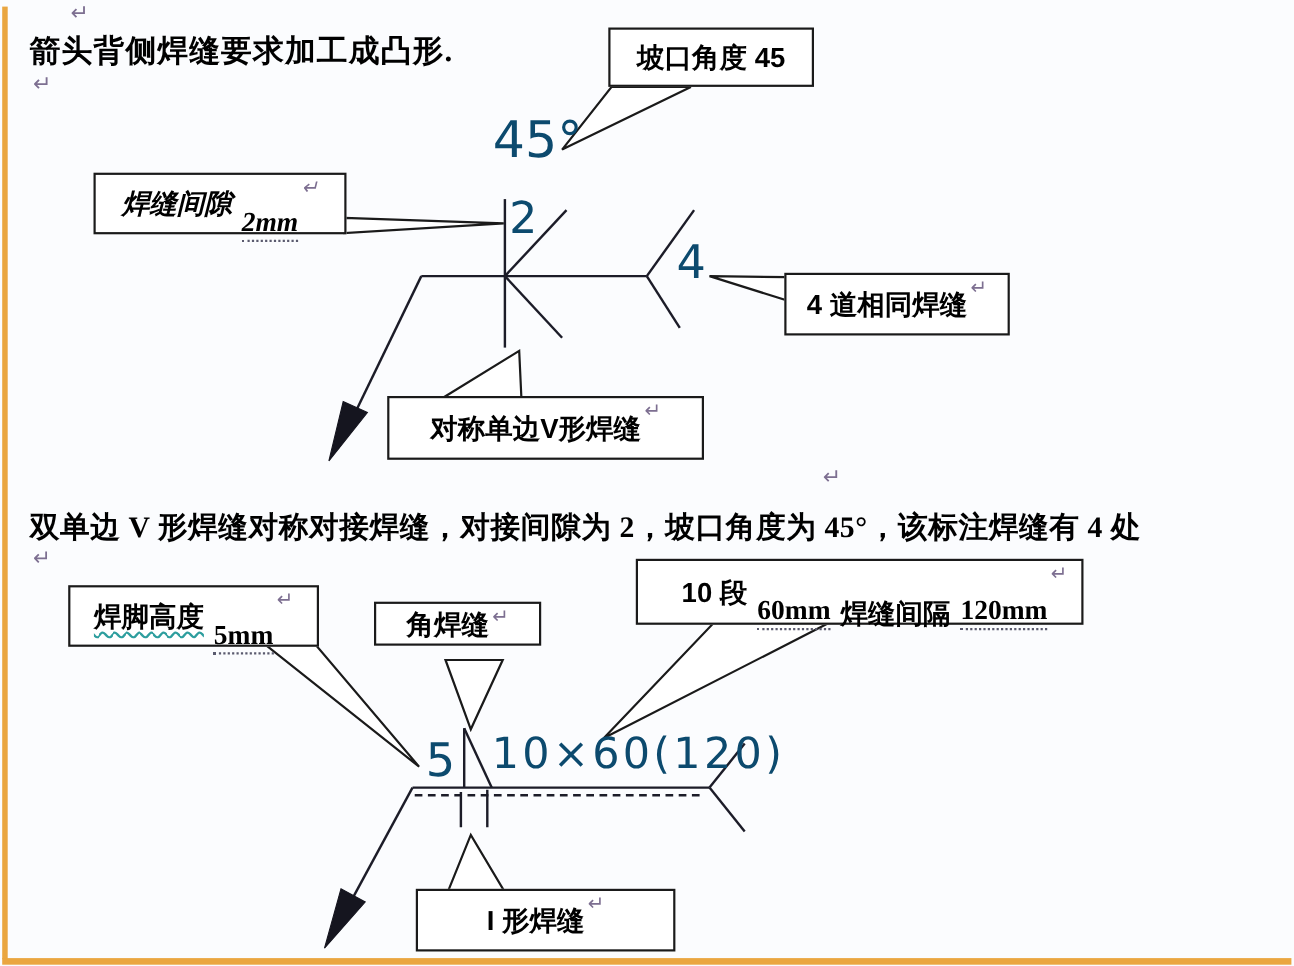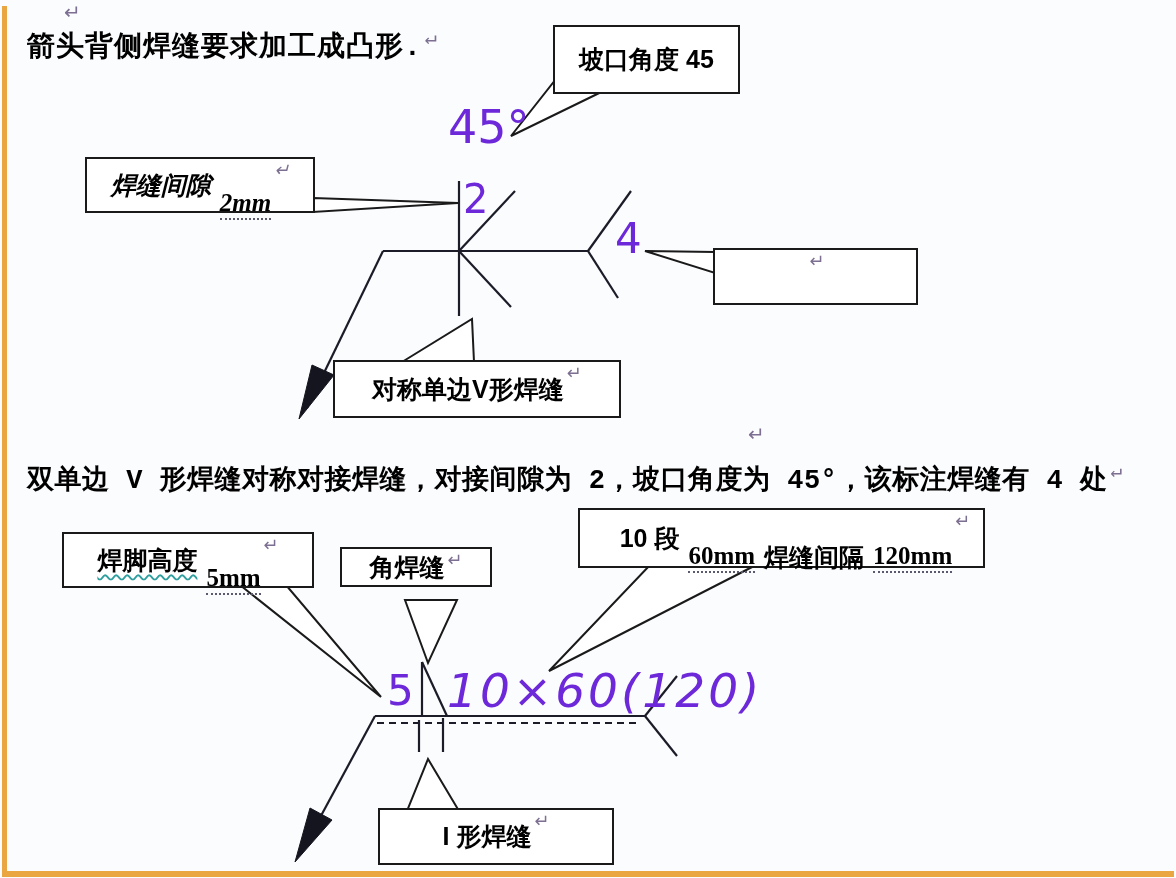--- a/index.html
+++ b/index.html
@@ -8,21 +8,22 @@
     background:#FBFCFE;
     font-family:"Liberation Sans",sans-serif;
   }
   .abs{position:absolute;}
   
   .border-left{left:2px;top:6px;width:5px;height:866px;background:#EAA640;}
   .border-bottom{left:2px;top:871px;width:1172px;height:6px;background:#EAA640;}
   
   .heading{
     color:#000;font-weight:bold;white-space:nowrap;
-    font-family:Liberation Mono, monospace;
+    font-family:Liberation Serif, serif;
+    flex-direction:column;
   }
   .heading-top{left:27px;top:27px;font-size:28px;letter-spacing:1px;}
   .heading-middle{left:27px;top:461px;font-size:27px;letter-spacing:0.5px;}
   
   .callout{
     position:absolute;background:#FFFFFF;border:2px solid #1A1A1A;
     display:flex;align-items:center;justify-content:center;
     font-weight:bold;font-size:25px;color:#000;white-space:nowrap;
     box-sizing:border-box;z-index:3;
   }
@@ -32,28 +33,28 @@
   .wavy-u{
     text-decoration:underline;text-decoration-style:wavy;
     text-decoration-color:#2E9E9E;text-decoration-thickness:2px;
     text-underline-offset:5px;
   }
   
   .pilcrow{color:#7D6F91;font-weight:normal;font-size:20px;line-height:1;}
   .pilcrow-inline{margin-left:3px;font-size:0.72em;align-self:flex-start;margin-top:2px;}
   
   .hand{
-    color:#6d28d9;font-family:"DejaVu Sans",sans-serif;font-weight:normal;
+    color:#0c4a6e;font-family:"DejaVu Sans",sans-serif;font-weight:normal;
     white-space:nowrap;z-index:2;
   }
   .angle-label{left:448px;top:100px;font-size:46px;}
   .gap-digit{left:463px;top:176px;font-size:40px;}
   .count-digit{left:615px;top:214px;font-size:42px;}
   .leg-digit{left:387px;top:666px;font-size:42px;}
-  .symbol-text{left:447px;top:663px;font-size:47px;letter-spacing:3px;font-style:italic;}
+  .symbol-text{left:447px;top:663px;font-size:39px;letter-spacing:3px;}
   
   svg.drawing{position:absolute;left:0;top:0;z-index:1;}
 </style>
 </head>
 <body>
 
 <div class="abs border-left"></div>
 <div class="abs border-bottom"></div>
 
 <span class="abs pilcrow" style="left:64px;top:2px;">↵</span>
@@ -107,40 +108,41 @@
   </g>
 </svg>
 
 <span class="abs hand angle-label">45°</span>
 <span class="abs hand gap-digit">2</span>
 <span class="abs hand count-digit">4</span>
 
 <span class="abs hand leg-digit">5</span>
 <span class="abs hand symbol-text">10×60(120)</span>
 
-<div class="callout" style="left:553px;top:25px;width:187px;height:69px;">
+<div class="callout" style="left:553px;top:25px;width:187px;height:54px;">
   <span>坡口角度 45</span>
 </div>
 
 <div class="callout" style="left:85px;top:157px;width:230px;height:56px;font-style:italic;">
   <span>焊缝间隙</span>
   <span class="gap serif dotted-u">2mm</span>
   <span class="pilcrow pilcrow-inline">↵</span>
 </div>
 
 <div class="callout" style="left:713px;top:248px;width:205px;height:57px;">
+  <span>4 道相同焊缝</span>
   <span class="pilcrow pilcrow-inline">↵</span>
 </div>
 
-<div class="callout" style="left:333px;top:360px;width:288px;height:58px;">
+<div class="callout" style="left:352px;top:360px;width:288px;height:58px;">
   <span>对称单边V形焊缝</span>
   <span class="pilcrow pilcrow-inline">↵</span>
 </div>
 
-<div class="callout" style="left:62px;top:532px;width:252px;height:56px;">
+<div class="callout" style="left:62px;top:532px;width:228px;height:56px;">
   <span class="wavy-u">焊脚高度</span>
   <span class="gap serif dotted-u">5mm</span>
   <span class="pilcrow pilcrow-inline">↵</span>
 </div>
 
 <div class="callout" style="left:340px;top:547px;width:152px;height:40px;">
   <span>角焊缝</span>
   <span class="pilcrow pilcrow-inline">↵</span>
 </div>
 

